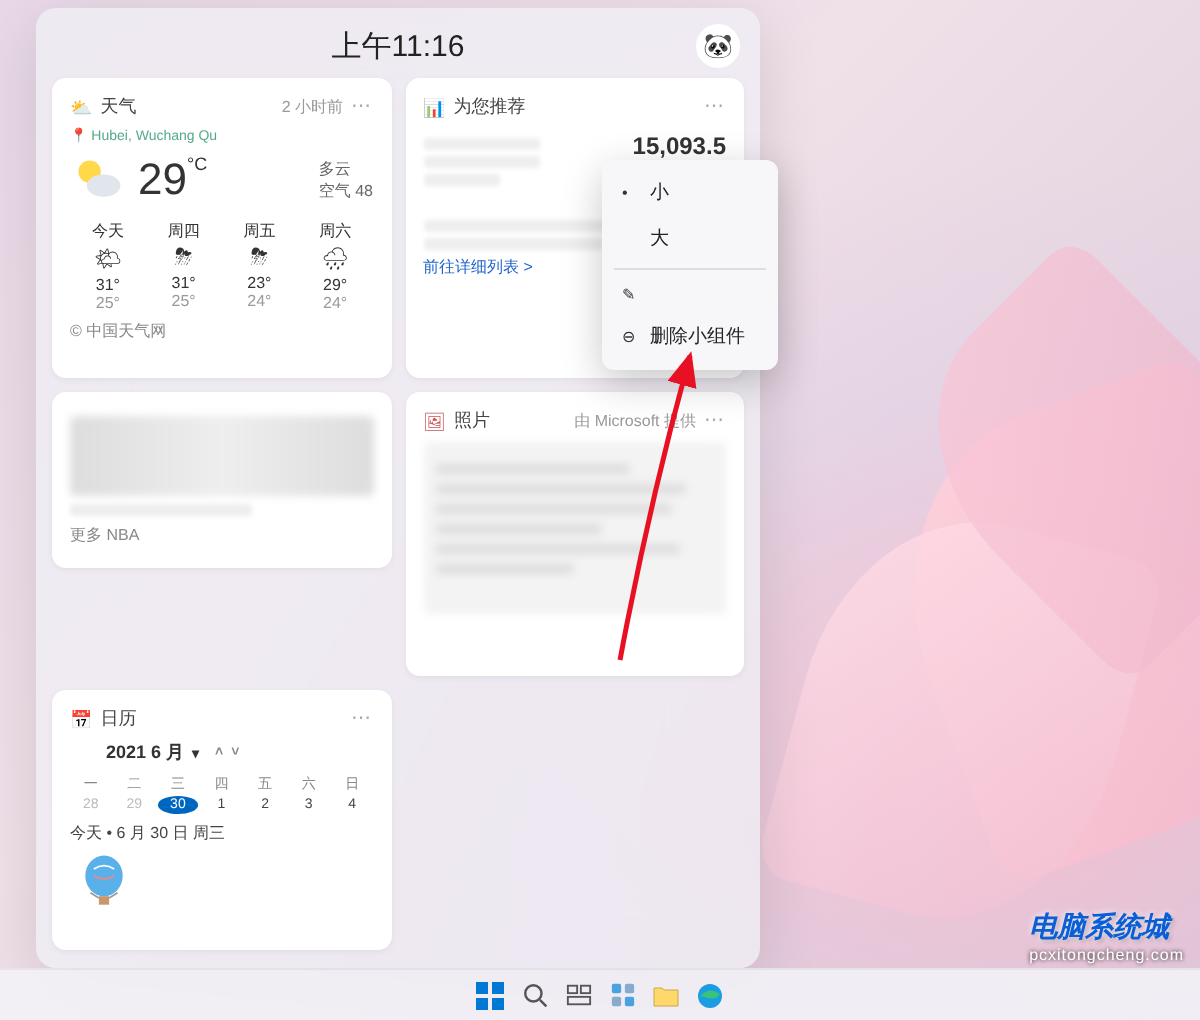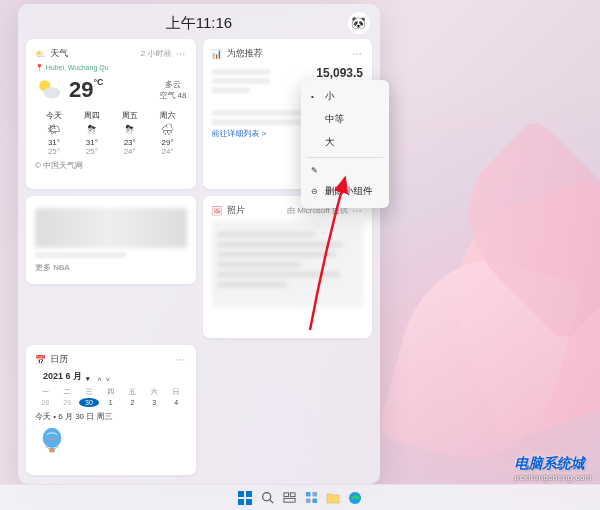--- a/index.html
+++ b/index.html
@@ -17,41 +17,41 @@
 .search-bar{background:rgba(255,255,255,0.55);border-radius:5px;padding:6px 10px;display:flex;align-items:center;gap:6px;margin-bottom:8px;font-size:10px;color:#888}
 .search-bar svg{width:11px;height:11px;opacity:0.5}
 .widgets-grid{display:grid;grid-template-columns:1fr 1fr;gap:7px}
 .widget{background:#fff;border-radius:7px;padding:8px 9px;box-shadow:0 1px 3px rgba(0,0,0,0.06);position:relative;font-size:9px;color:#333}
 .w-header{display:flex;align-items:center;gap:4px;font-size:9px;color:#444;margin-bottom:4px}
 .w-header .spacer{flex:1}
 .w-header .sub{color:#999;font-size:8px}
 .dots{color:#aaa;letter-spacing:1px;cursor:pointer;font-size:10px;line-height:1}
 .weather-main{display:flex;align-items:center;gap:6px;margin:4px 0}
 .weather-icon{width:28px;height:28px}
-.temp{font-size:22px;font-weight:700}
+.temp{font-size:22px;font-weight:400}
 .temp sup{font-size:9px;vertical-align:top}
-.weather-side{margin-left:auto;text-align:center;font-size:8px;color:#666;line-height:1.4}
+.weather-side{margin-left:auto;text-align:left;font-size:8px;color:#666;line-height:1.4}
 .forecast{display:flex;justify-content:space-between;margin-top:6px;font-size:8px;text-align:center}
 .fday{flex:1}
 .fday .fi{font-size:11px;margin:2px 0}
 .fday .hi{color:#333}
 .fday .lo{color:#999}
 .w-footer{text-align:left;font-size:8px;color:#888;margin-top:4px}
 .blur-line{height:6px;background:#eee;border-radius:2px;margin:3px 0;filter:blur(1px)}
 .blur-line.short{width:60%}
 .blur-line.med{width:85%}
 .stocks-num{font-size:12px;font-weight:600;text-align:right}
 .link{color:#2266cc;font-size:8px}
 .nba{height:88px}
 .nba .blur-img{height:40px;background:linear-gradient(90deg,#ddd,#eee,#ddd);border-radius:3px;filter:blur(2px);margin:4px 0}
 .photos{height:142px}
 .photos .blur-area{height:86px;background:#f3f3f3;border-radius:3px;filter:blur(2px);margin-top:4px;padding:6px}
 .photos .bl{height:5px;background:#ddd;border-radius:2px;margin:5px 0}
 .calendar{height:130px}
-.cal-title{font-size:9px;font-weight:600;margin:2px 8px 4px;display:flex;align-items:flex-end;gap:4px}
+.cal-title{font-size:9px;font-weight:600;margin:2px 18px 4px;display:flex;align-items:center;gap:4px}
 .cal-grid{display:grid;grid-template-columns:repeat(7,1fr);gap:1px;font-size:7px;text-align:center}
 .cal-grid .dh{color:#888}
 .cal-grid .d{padding:1px 0;color:#444}
 .cal-grid .d.other{color:#bbb}
 .cal-grid .d.today{background:#0067c0;color:#fff;border-radius:50%}
 .cal-event{font-size:8px;color:#444;margin-top:4px}
 .balloon{width:34px;height:34px;margin:4px auto 0}
 .news-btn{position:absolute;bottom:-2px;left:50%;transform:translateX(-50%);background:#0067c0;color:#fff;font-size:9px;padding:4px 14px;border-radius:3px;border:none}
 .context-menu{position:absolute;left:301px;top:80px;width:88px;background:#f7f7f9;border-radius:6px;box-shadow:0 6px 20px rgba(0,0,0,0.22);padding:5px 0;z-index:10;font-size:9.5px}
 .menu-item{padding:5px 10px;display:flex;align-items:center;gap:6px;color:#222;cursor:pointer}
@@ -226,24 +226,20 @@
 
 </div>
 
 <div class="context-menu">
   <div class="menu-item">
       <span class="chk">•</span>
       <span>小</span>
     </div>
   <div class="menu-item">
       <span class="chk"></span>
-      <span>中等</span>
-    </div>
-  <div class="menu-item">
-      <span class="chk"></span>
       <span>大</span>
     </div>
   <div class="menu-sep"></div>
   <div class="menu-item">
       <span class="chk">✎</span>
     </div>
   <div class="menu-item">
       <span class="chk">⊖</span>
       <span>删除小组件</span>
     </div>

